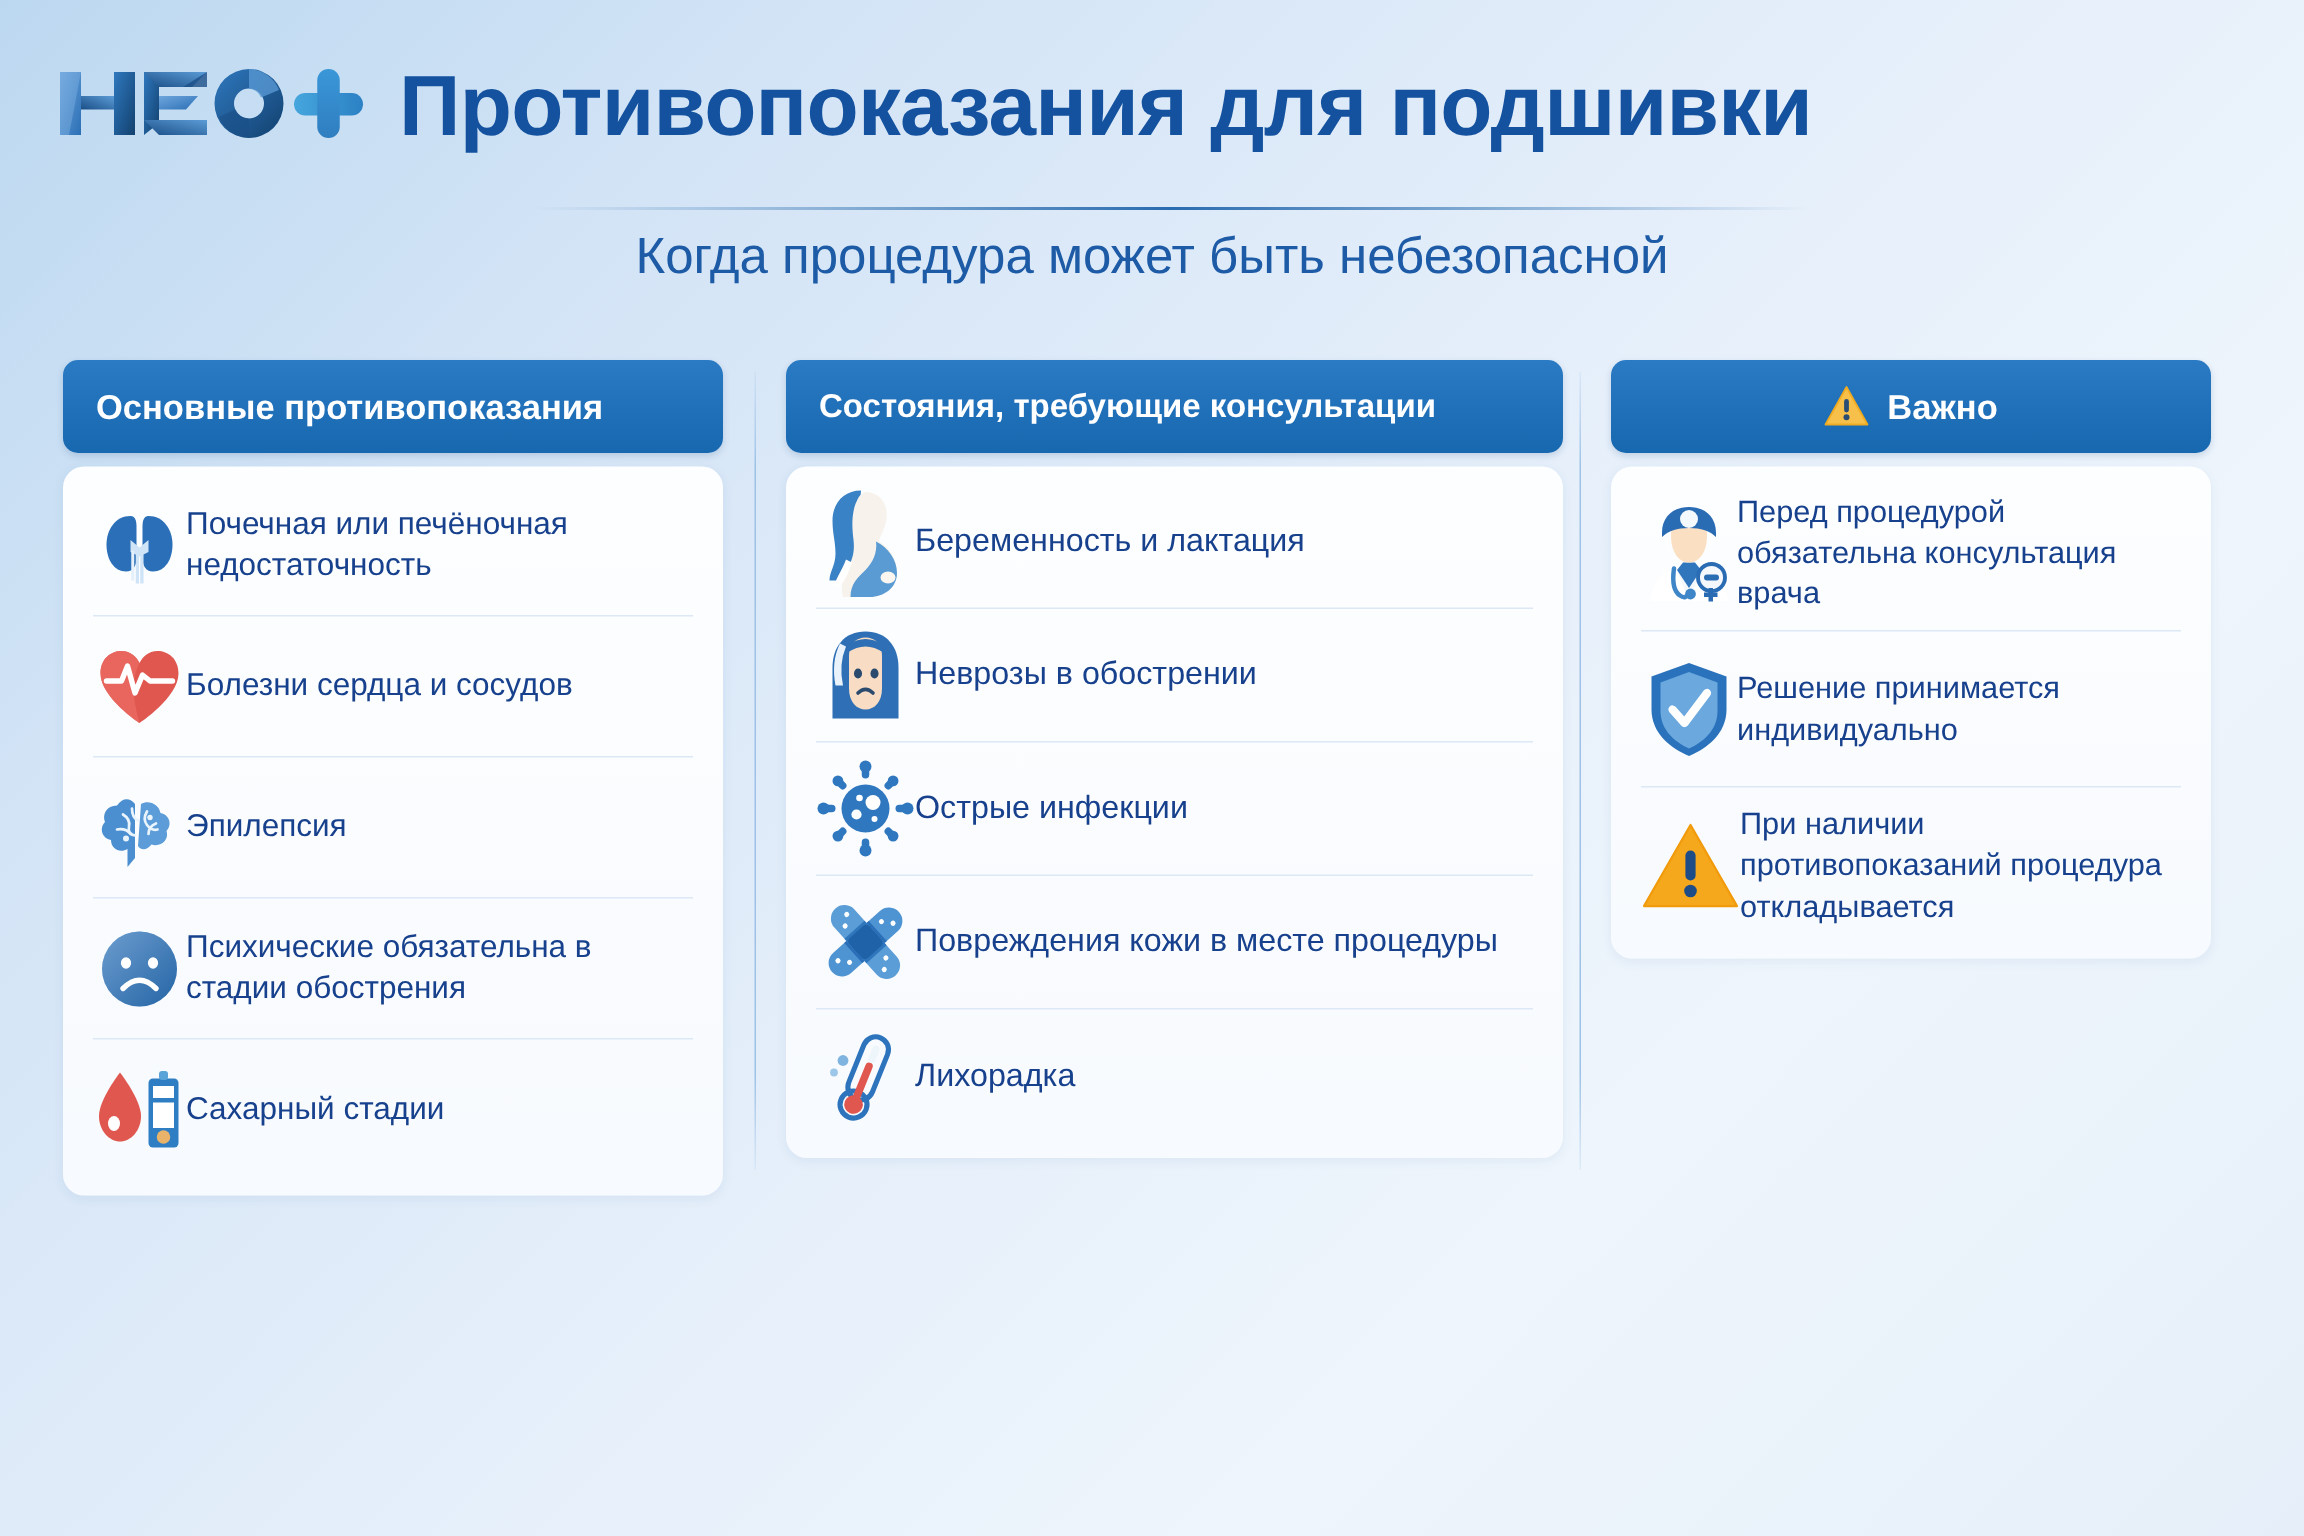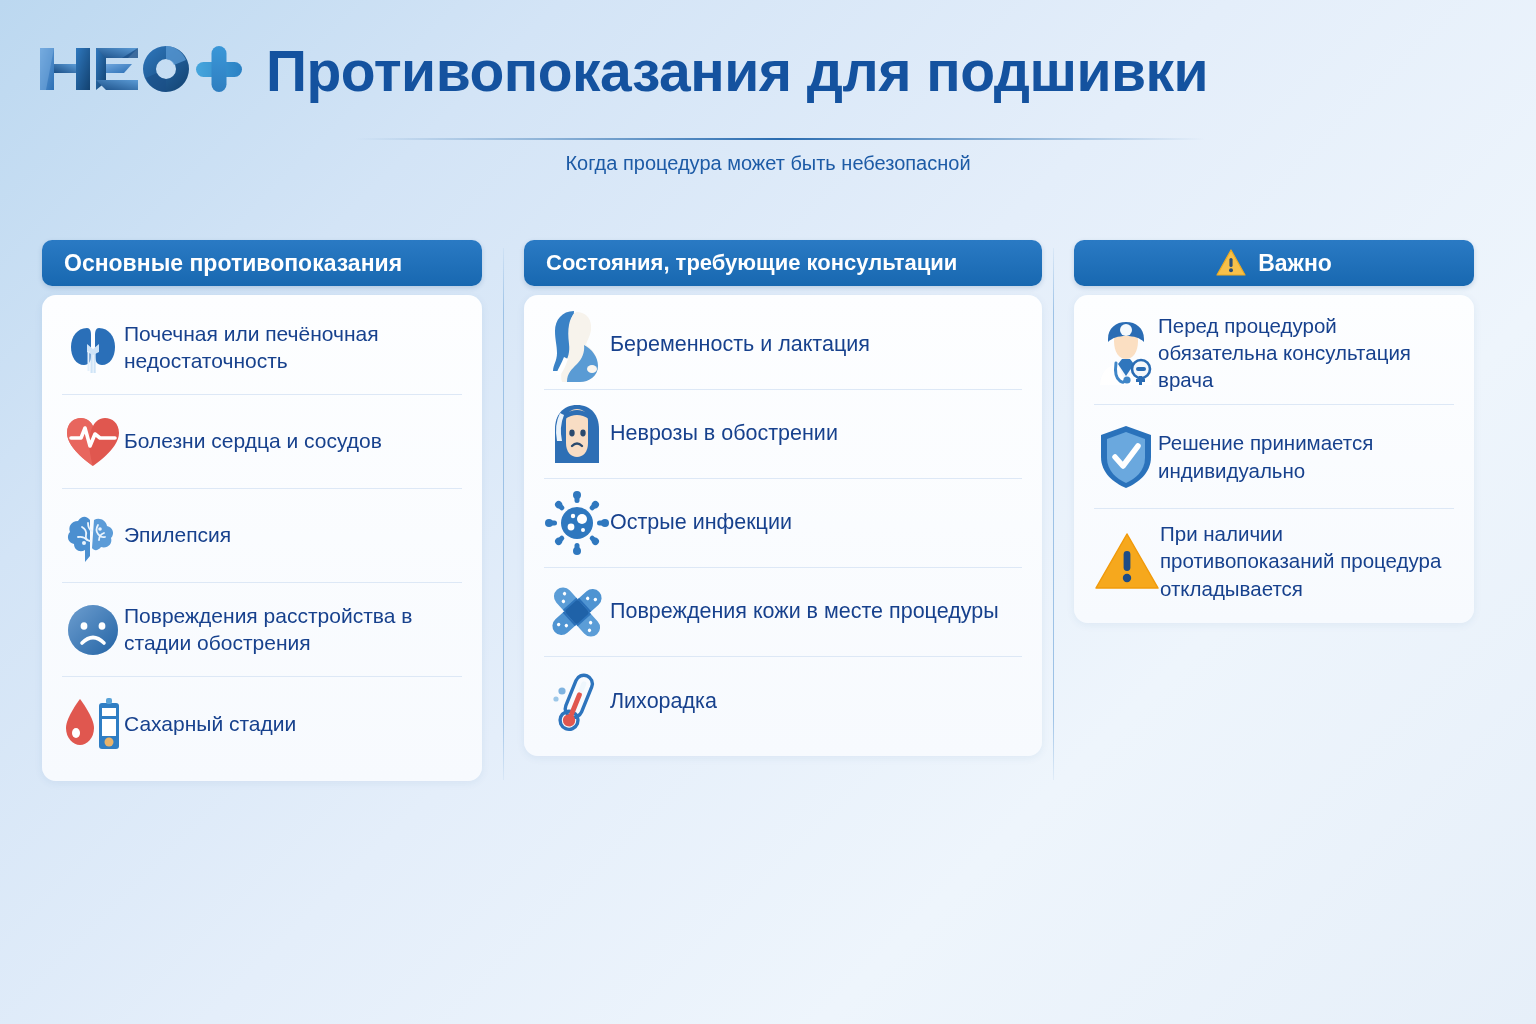--- a/index.html
+++ b/index.html
@@ -26,40 +26,40 @@
     color: #14529f; line-height: 1;
     font-family: "Liberation Sans", sans-serif;
     position: relative; top: 2px;
   }
   .rule {
     position: absolute; left: 355px; top: 138px; width: 850px; height: 2px;
     background: linear-gradient(90deg, rgba(140,180,220,0) 0%, #8fb4d8 22%, #2a6cb0 50%, #8fb4d8 78%, rgba(140,180,220,0) 100%);
   }
   .subtitle {
     position: absolute; left: 0; top: 152px; width: 1536px;
-    text-align: center; font-size: 20px; color: #1d5ba6;
+    text-align: center; font-size: 34px; color: #1d5ba6;
   }
 
   
   .columns { position: absolute; left: 0; top: 240px; width: 1536px; height: 640px; }
 
   .col { position: absolute; top: 0; }
   .col-1 { left: 42px;   width: 440px; }
   .col-2 { left: 524px;  width: 518px; }
   .col-3 { left: 1074px; width: 400px; }
 
   .vdiv {
     position: absolute; top: 8px; width: 1px; height: 532px;
     background: linear-gradient(180deg, rgba(150,190,228,0.15) 0%, #9dc2e6 12%, #9dc2e6 88%, rgba(150,190,228,0.15) 100%);
   }
   .vdiv-a { left: 503px; }
   .vdiv-b { left: 1053px; }
 
   .col-head {
-    height: 46px; border-radius: 10px;
+    height: 62px; border-radius: 10px;
     background: linear-gradient(180deg, #2a7ac4 0%, #1868b0 100%);
     display: flex; align-items: center; gap: 12px;
     padding: 0 22px;
     box-shadow: 0 2px 5px rgba(20,70,130,0.18);
   }
   .col-head.centered { justify-content: center; }
   .col-head-text {
     color: #ffffff; font-size: 23px; font-weight: bold;
     white-space: nowrap;
   }
@@ -214,21 +214,21 @@
                 <linearGradient id="sfg" x1="0" y1="0" x2="1" y2="1">
                   <stop offset="0" stop-color="#ffffff"></stop>
                   <stop offset="1" stop-color="#0d3f71"></stop>
                 </linearGradient>
               </defs>
             <ellipse cx="20" cy="25" rx="3.4" ry="3.8" fill="#ffffff"></ellipse>
             <ellipse cx="38" cy="25" rx="3.4" ry="3.8" fill="#ffffff"></ellipse>
             <path d="M18 42 q11 -11 22 0" fill="none" stroke="#ffffff" stroke-width="3.6" stroke-linecap="round"></path>
           </svg>
         </span>
-        <span class="txt">Повреждения расстройства в стадии обострения</span>
+        <span class="txt">Психические обязательна в стадии обострения</span>
       </div>
 
 
       <div class="row">
         <span class="ico">
           <svg width="62" height="58" viewBox="0 0 62 58">
             <path d="M18 4 C18 4 4 22 4 33 C4 43 11 50 18 50 C25 50 32 43 32 33 C32 22 18 4 18 4z" fill="#e0574f"></path>
             <ellipse cx="14" cy="38" rx="4" ry="5" fill="#ffffff"></ellipse>
             <rect x="37" y="8" width="20" height="46" rx="3" fill="#2f7ec4"></rect>
             <rect x="44" y="3" width="6" height="6" rx="2" fill="#5aa3d8"></rect>

